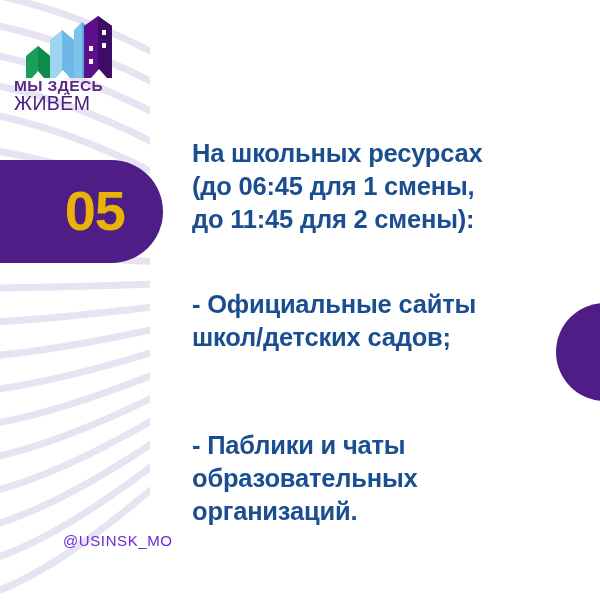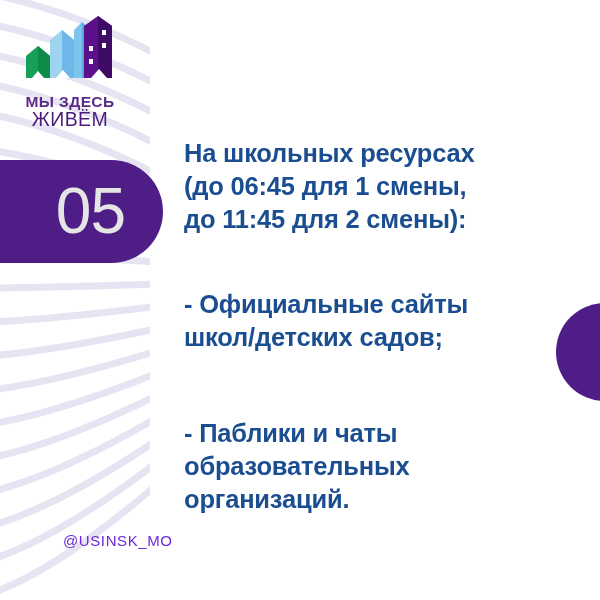--- a/index.html
+++ b/index.html
@@ -41,23 +41,23 @@
   .logo-mark {
     position: absolute;
     left: 8px;
     top: 0;
     width: 96px;
     height: 62px;
   }
   .logo-text {
     position: absolute;
     left: 0;
-    top: 78px;
+    top: 62px;
     width: 112px;
-    text-align: center;
+    text-align: left;
     line-height: 1.02;
   }
   .logo-line1 {
     display: block;
     font-size: 15.5px;
     font-weight: bold;
     color: #5B2A86;
     letter-spacing: 0.4px;
   }
   .logo-line2 {
@@ -76,54 +76,54 @@
     width: 203px;
     height: 103px;
     background: #4E1E86;
     border-radius: 0 52px 52px 0;
   }
   .badge-number {
     position: absolute;
     right: 38px;
     top: 50%;
     transform: translateY(-52%);
-    color: #e5e5e5;
-    font-size: 64px;
-    font-weight: normal;
+    color: #eab308;
+    font-size: 56px;
+    font-weight: bold;
     letter-spacing: -1px;
     line-height: 1;
   }
 
   
   .right-circle {
     position: absolute;
     left: 556px;
     top: 303px;
     width: 98px;
     height: 98px;
     background: #4E1E86;
     border-radius: 50%;
   }
 
   
   .copy {
     position: absolute;
-    left: 184px;
+    left: 192px;
     top: 104px;
     width: 392px;
     color: #1B4E91;
     font-weight: bold;
     font-size: 25.5px;
     line-height: 1.30;
     letter-spacing: -0.2px;
     white-space: pre-line;
   }
   .para { margin: 0; }
   .para.p2 { margin-top: 18px; }
-  .para.p3 { margin-top: 30px; }
+  .para.p3 { margin-top: 42px; }
 
   
   .handle {
     position: absolute;
     left: 63px;
     top: 532px;
     color: #6d28d9;
     font-size: 15px;
     font-weight: normal;
     letter-spacing: 0.6px;

